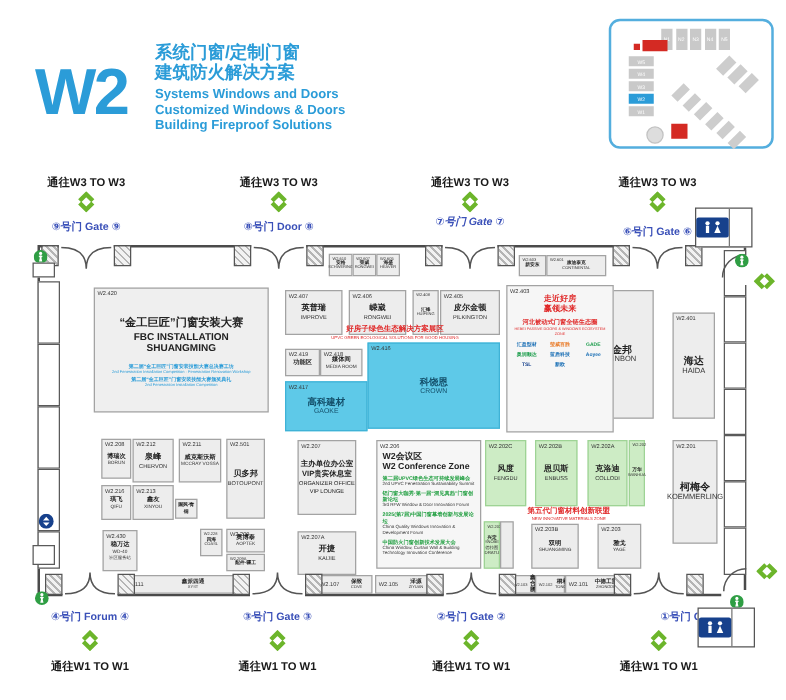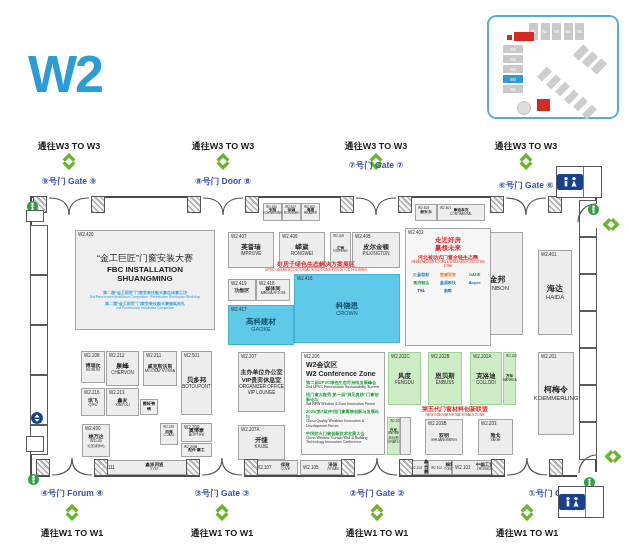--- a/index.html
+++ b/index.html
@@ -57,21 +57,21 @@
 .booth.cyan .bname .en{font-size:5.5px;color:#14506b}
 .booth.strip{display:flex;align-items:center}
 .booth.strip .bnum{position:static;margin:0 2px;flex:none}
 .booth.strip .bname{position:static;flex:1;flex-direction:column;gap:0;line-height:1.05}
 .booth.strip .bname .cn{font-size:4.5px}
 .booth.strip .bname .en{font-size:3.2px}
 
 
 .sp{background:#efefef}
 .b420c{position:absolute;inset:6px 4px 4px;display:flex;flex-direction:column;align-items:center;justify-content:center;text-align:center}
-.t420cn{font-size:9px;font-weight:normal;color:#222}
+.t420cn{font-size:9px;font-weight:bold;color:#222}
 .t420en{font-size:8px;font-weight:bold;color:#222;margin-bottom:5px}
 .blue420 .bcn{font-size:4px;font-weight:bold;color:#2b9cd8;margin-top:2px}
 .blue420 .ben{font-size:3.2px;color:#2b9cd8}
 .b403c{position:absolute;inset:7px 3px 3px;display:flex;flex-direction:column;align-items:center;text-align:center}
 .red1{font-size:6.5px;font-weight:bold;color:#e02929;line-height:1.25}
 .red3{font-size:5px;font-weight:bold;color:#e02929;margin-top:2px}
 .red4{font-size:3px;color:#e02929}
 .logo-grid{margin-top:4px;display:grid;grid-template-columns:1fr 1fr 1fr;gap:3px 2px;width:100%}
 .logo-chip{font-size:4px;font-weight:bold;white-space:nowrap;overflow:hidden}
 .b207c{position:absolute;inset:0;display:flex;flex-direction:column;align-items:center;justify-content:center;text-align:center;line-height:1.35}
@@ -95,20 +95,29 @@
 .wcbox .wcleft{flex:1;display:flex;align-items:center;justify-content:center;border-right:1px solid #777}
 .wcbox .wcright{width:38%}
 .wc-glyph{width:26px;height:16px;background:#17418c;border-radius:2px;display:flex;align-items:center;justify-content:center}
 </style>
 </head>
 <body>
 
 <div class="page">
 
   <div class="hall-code">W2</div>
+  <div class="hdr-right">
+    <div class="hdr-cn">系统门窗/定制门窗</div>
+    <div class="hdr-cn">建筑防火解决方案</div>
+    <div class="hdr-en">
+      <div>Systems Windows and Doors</div>
+      <div>Customized Windows &amp; Doors</div>
+      <div>Building Fireproof Solutions</div>
+    </div>
+  </div>
 
   <div class="minimap" id="minimap">
       <div class="mm-block" style="left: 40px; top: 6px; width: 9px; height: 17px;">N1</div>
       <div class="mm-block" style="left: 51.5px; top: 6px; width: 9px; height: 17px;">N2</div>
       <div class="mm-block" style="left: 63px; top: 6px; width: 9px; height: 17px;">N3</div>
       <div class="mm-block" style="left: 74.5px; top: 6px; width: 9px; height: 17px;">N4</div>
       <div class="mm-block" style="left: 86px; top: 6px; width: 9px; height: 17px;">N5</div>
       <div class="mm-block" style="left: 14px; top: 28px; width: 20px; height: 8px;">W5</div>
       <div class="mm-block" style="left: 14px; top: 38px; width: 20px; height: 8px;">W4</div>
       <div class="mm-block" style="left: 14px; top: 48px; width: 20px; height: 8px;">W3</div>
@@ -553,21 +562,21 @@
       <div class="door" style="left: 201px; top: 197px;">
         <svg width="44" height="19" viewBox="0 0 44 19">
           <path d="M2 1 Q22 1 22 18 M42 1 Q22 1 22 18" fill="none" stroke="#555" stroke-width="1.2"></path>
         </svg>
       </div>
       <div class="route" style="left: 376px; top: 140px;">通往W3  TO W3</div>
       <div class="chev" style="left: 376px; top: 153px;"><svg width="14" height="17" viewBox="0 0 16 18">
           <path d="M2 8 L8 2 L14 8" fill="none" stroke="#6cb52b" stroke-width="4"></path>
           <path d="M2 10 L8 16 L14 10" fill="none" stroke="#6cb52b" stroke-width="4"></path>
         </svg></div>
-      <div class="gate-label" style="left: 376px; top: 160px;">⑦号门 Gate ⑦</div>
+      <div class="gate-label" style="left: 376px; top: 172px; font-style: italic;">⑦号门 Gate ⑦</div>
       <div class="wallgap" style="left: 354px; top: 193px; width: 44px; height: 7px;"></div>
       <div class="pillar" style="left: 340px; top: 196px; width: 14px; height: 17px;"></div>
       <div class="pillar" style="left: 398px; top: 196px; width: 14px; height: 17px;"></div>
       <div class="door" style="left: 354px; top: 197px;">
         <svg width="44" height="19" viewBox="0 0 44 19">
           <path d="M2 1 Q22 1 22 18 M42 1 Q22 1 22 18" fill="none" stroke="#555" stroke-width="1.2"></path>
         </svg>
       </div>
       <div class="route" style="left: 526px; top: 140px;">通往W3  TO W3</div>
       <div class="chev" style="left: 526px; top: 153px;"><svg width="14" height="17" viewBox="0 0 16 18">

